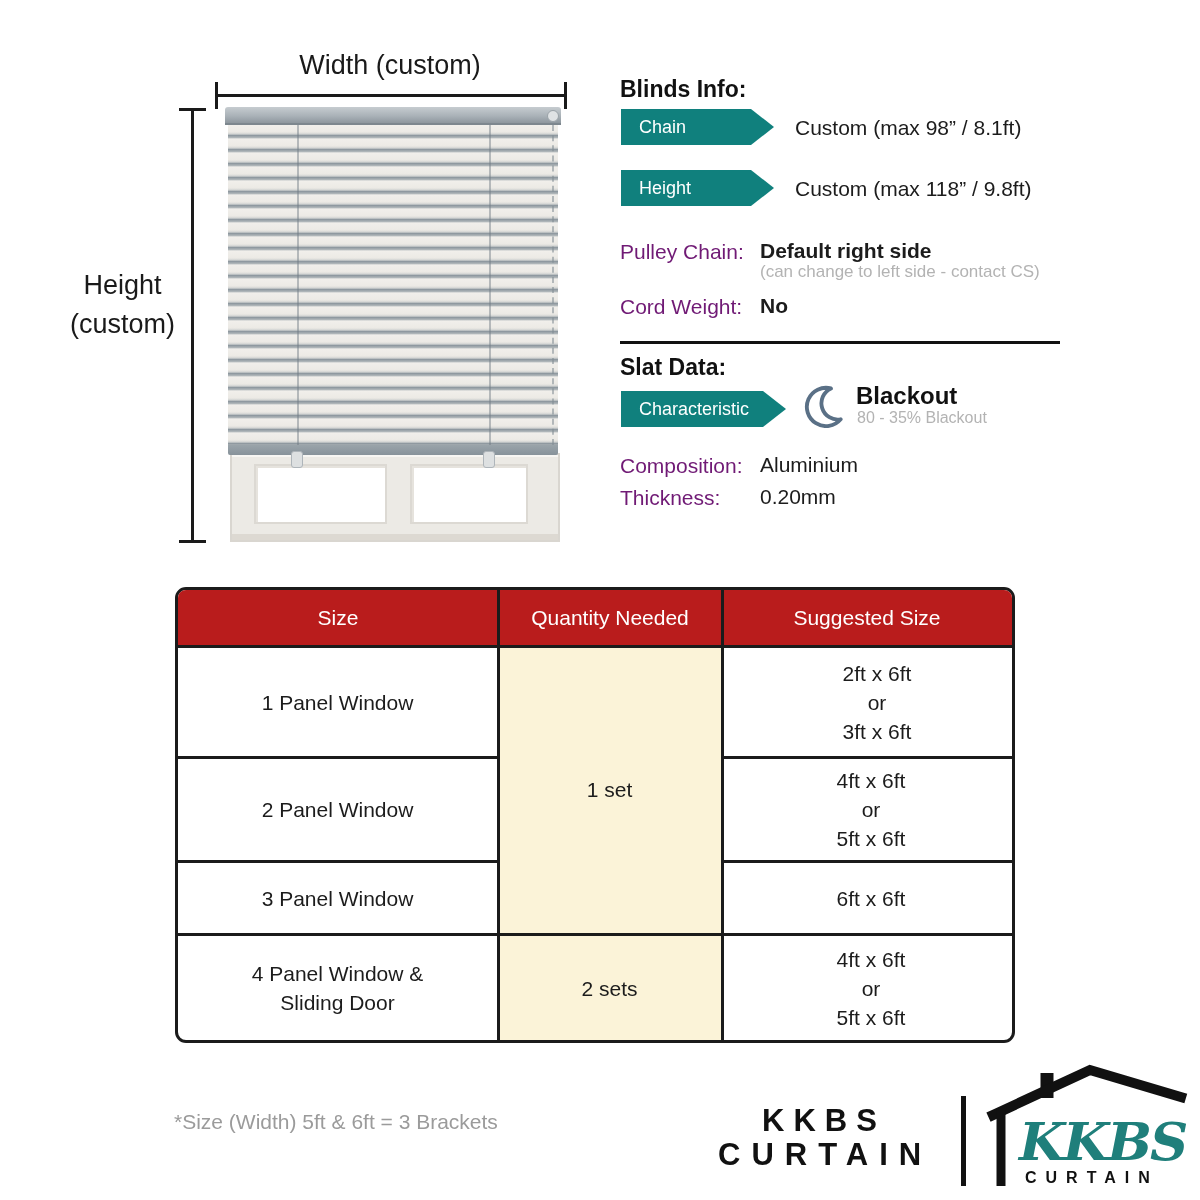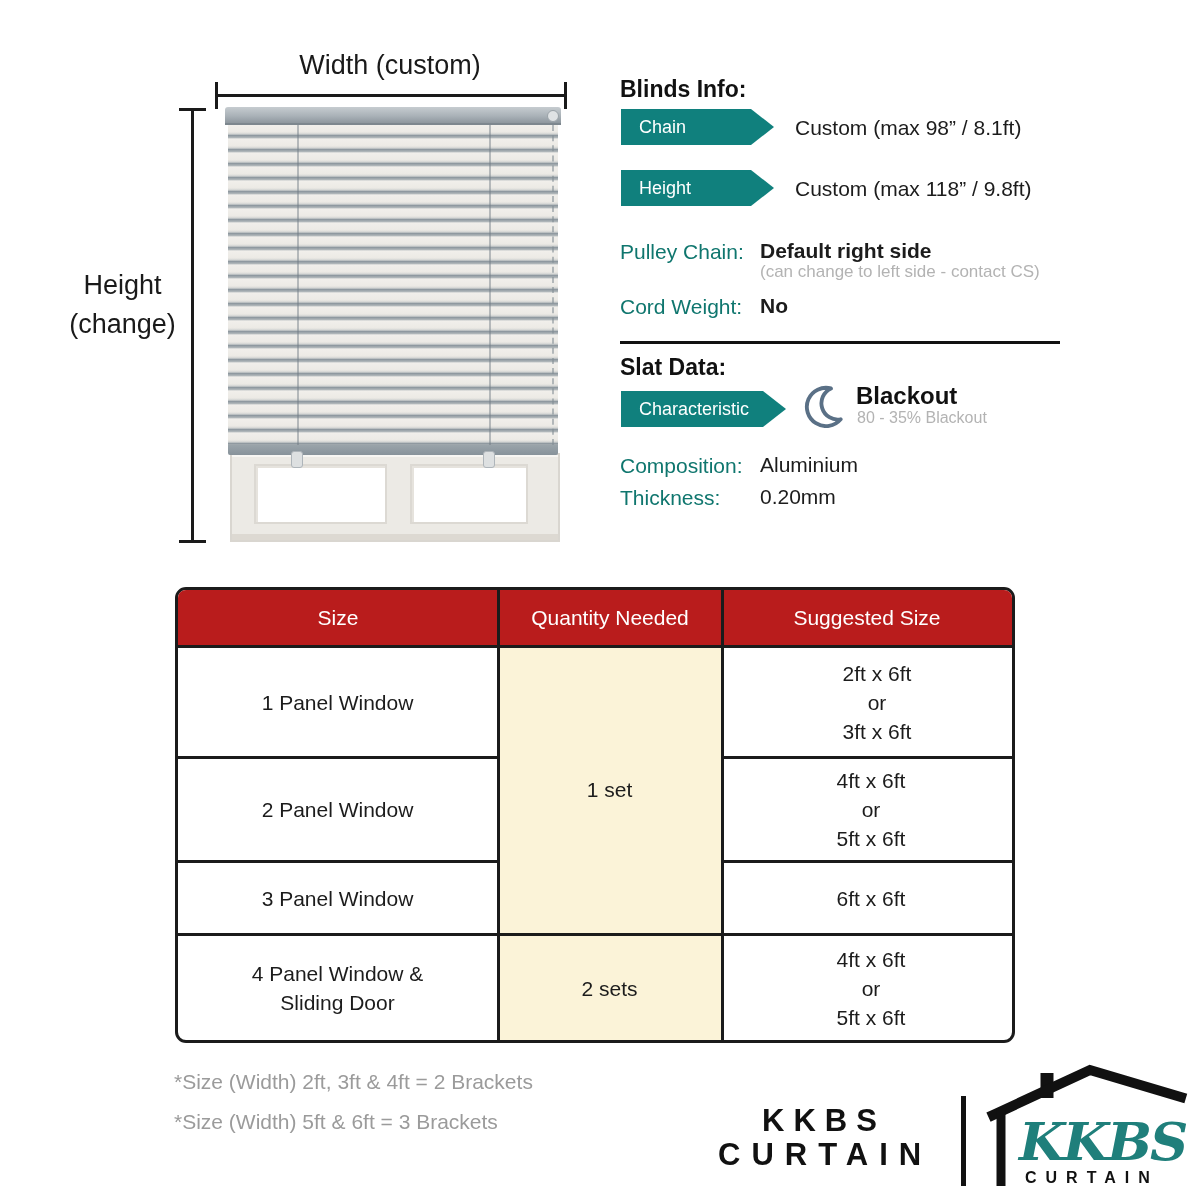--- a/index.html
+++ b/index.html
@@ -48,21 +48,21 @@
   .window-pane { background: #ffffff; border: 2px solid #dcd9d3; box-shadow: inset 2px 2px 0 #e6e3dd; }
 
   
   .section-title { font-size: 23px; font-weight: bold; color: #111; }
   .arrow-badge {
     background: #10807d; color: #ffffff; font-size: 18px; font-weight: 500;
     display: flex; align-items: center; padding-left: 18px; height: 36px;
     clip-path: polygon(0 0, calc(100% - 23px) 0, 100% 50%, calc(100% - 23px) 100%, 0 100%);
   }
   .info-value { font-size: 21px; font-weight: 500; color: #1c1c1c; }
-  .kv-label { font-size: 21px; font-weight: 500; color: #0f766e; }
+  .kv-label { font-size: 21px; font-weight: 500; color: #701a75; }
   .kv-value { font-size: 21px; font-weight: 600; color: #1c1c1c; }
   .kv-value-reg { font-size: 21px; font-weight: 500; color: #1c1c1c; }
   .subnote { font-size: 17px; color: #b3b3b3; font-weight: 400; }
   .divider-line { height: 3px; background: #111; }
   .blackout-title { font-size: 24px; font-weight: bold; color: #111; }
   .blackout-note { font-size: 16px; color: #b3b3b3; }
 
   
   .size-table {
     border: 3px solid #1b1b1b; border-radius: 11px; overflow: hidden; background: #fff;
@@ -87,21 +87,21 @@
 <div class="canvas">
 
   <div class="abs dim-label" style="left:240px; top:50px; width:300px;">Width (custom)</div>
 
   <div class="abs meas-h-line" style="left:215px; top:94px; width:352px;"></div>
   <div class="abs tick-v" style="left:215px; top:82px;"></div>
   <div class="abs tick-v" style="left:564px; top:82px;"></div>
 
   <div class="abs dim-label" style="left:40px; top:270px; width:165px;">
     <div>Height</div>
-    <div style="margin-top:8px;">(change)</div>
+    <div style="margin-top:8px;">(custom)</div>
   </div>
 
   <div class="abs meas-v-line" style="left:191px; top:108px; height:435px;"></div>
   <div class="abs tick-h" style="left:179px; top:108px;"></div>
   <div class="abs tick-h" style="left:179px; top:540px;"></div>
 
   <div class="abs" style="left:225px; top:107px; width:336px; height:435px;">
 
     <div class="abs window-frame" style="left:5px; top:346px; width:330px; height:89px;">
       <div class="abs window-pane" style="left:22px; top:9px; width:133px; height:60px;"></div>
@@ -198,21 +198,20 @@
       <div>5ft x 6ft</div>
     </div>
     <div class="cell td" style="left:546px; top:273px; width:294px; height:70px;">6ft x 6ft</div>
     <div class="cell td" style="left:546px; top:346px; width:294px; height:104px; flex-direction:column;">
       <div>4ft x 6ft</div>
       <div>or</div>
       <div>5ft x 6ft</div>
     </div>
   </div>
 
-  <div class="abs footnote" style="left:174px; top:1070px;">*Size (Width) 2ft, 3ft &amp; 4ft = 2 Brackets</div>
   <div class="abs footnote" style="left:174px; top:1110px;">*Size (Width) 5ft &amp; 6ft = 3 Brackets</div>
 
   <div class="abs wordmark" style="left:718px; top:1104px; width:212px;">
     <div class="l1">KKBS</div>
     <div class="l2">CURTAIN</div>
   </div>
 
   <div class="abs logo-divider" style="left:961px; top:1096px; height:90px;"></div>
 
   <div class="abs" style="left:985px; top:1056px; width:205px; height:138px;">

